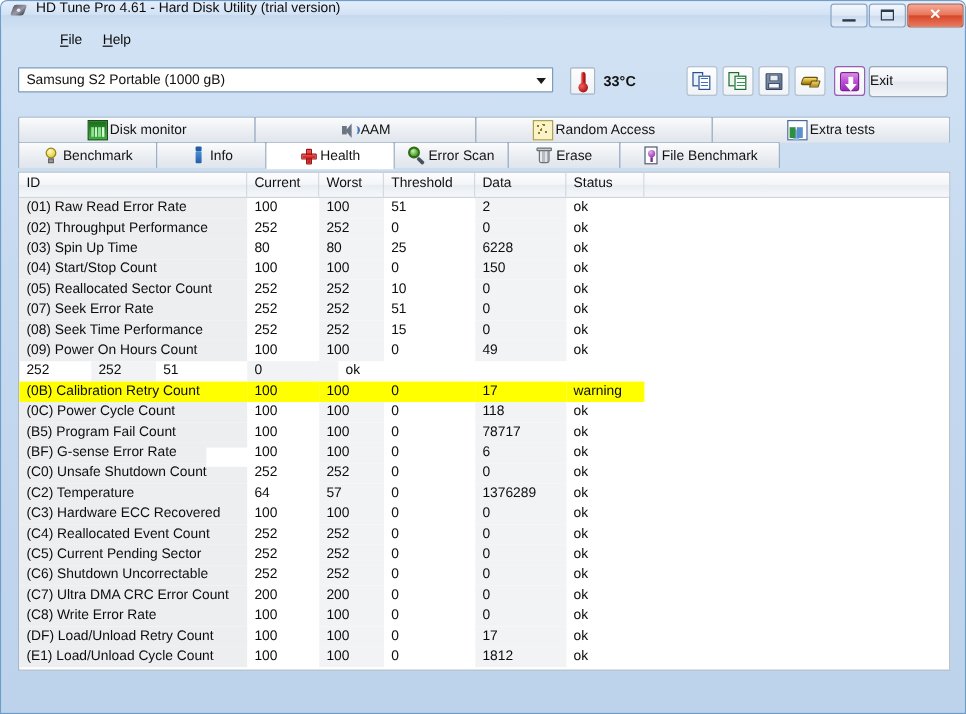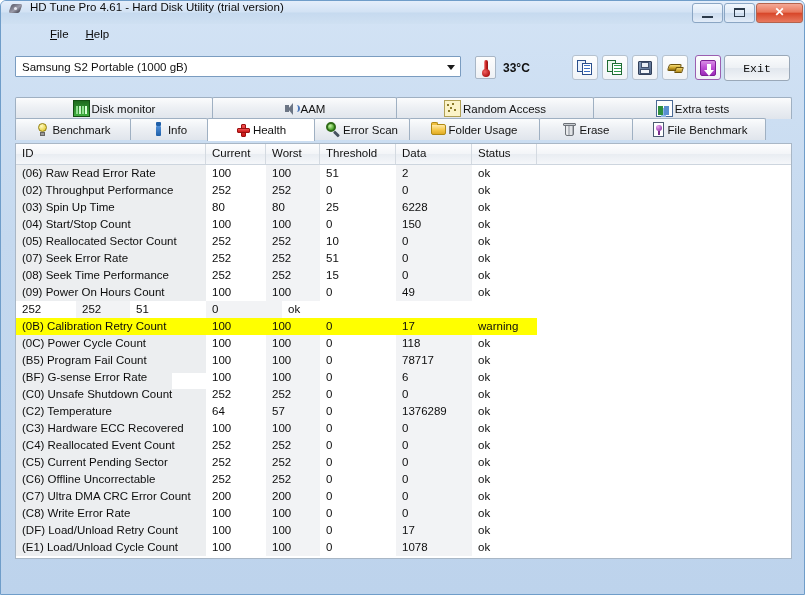--- a/index.html
+++ b/index.html
@@ -322,24 +322,23 @@
   .exit-btn {
     position: absolute;
     left: 723px; top: 4px;
     width: 66px; height: 26px;
     box-sizing: border-box;
     border: 1px solid #9aa8b8;
     border-radius: 3px;
     background: linear-gradient(to bottom, #fbfcfd 0%, #eef1f5 48%, #e2e7ee 52%, #f2f5f8 100%);
     font-size: 11.5px;
     color: #0d0d0d;
-    text-align: center;
+    text-align: left;
     line-height: 25px;
     cursor: default;
-    font-family: Liberation Mono, monospace;
   }
 
   
   .tabs-area {
     position: absolute;
     left: 14px; top: 96px;
     width: 777px;
     height: 44px;
   }
   .tab-row {
@@ -734,46 +733,40 @@
     </div>
 
     <div class="tab-row row2">
       <div class="tab" style="width:116px">
         <span class="tab-ico ico-bench">
             <i class="bulb"></i>
             <i class="base"></i>
           </span>
         <span>Benchmark</span>
       </div>
-      <div class="tab" style="width:78px">
+      <div class="tab" style="width:92px">
         <span class="tab-ico ico-info">
             <i class="i-dot"></i>
             <i class="i-body"></i>
           </span>
         <span>Info</span>
       </div>
       <div class="tab active" style="width:108px">
         <span class="tab-ico ico-health">
             <i class="cross-v"></i>
             <i class="cross-h"></i>
           </span>
         <span>Health</span>
       </div>
       <div class="tab" style="width:96px">
         <span class="tab-ico ico-scan">
             <i class="lens"></i>
             <i class="handle"></i>
           </span>
         <span>Error Scan</span>
-      </div>
-      <div class="tab" style="width:131px">
-        <span class="tab-ico">
-            <i class="ico-folder"></i>
-          </span>
-        <span>Folder Usage</span>
       </div>
       <div class="tab" style="width:94px">
         <span class="tab-ico ico-erase">
             <i class="lid"></i>
             <i class="can"></i>
           </span>
         <span>Erase</span>
       </div>
       <div class="tab" style="width:134px">
         <span class="tab-ico ico-filebench">
@@ -791,21 +784,21 @@
       <div class="th c-id">ID</div>
       <div class="th c-current">Current</div>
       <div class="th c-worst">Worst</div>
       <div class="th c-thresh">Threshold</div>
       <div class="th c-data">Data</div>
       <div class="th c-status">Status</div>
       <div class="th c-filler"></div>
     </div>
     <div class="tbody" id="table-body">
         <div class="row">
-          <div class="cell c-id">(06) Raw Read Error Rate</div>
+          <div class="cell c-id">(01) Raw Read Error Rate</div>
           <div class="cell c-current">100</div>
           <div class="cell c-worst">100</div>
           <div class="cell c-thresh">51</div>
           <div class="cell c-data">2</div>
           <div class="cell c-status">ok</div>
           <div class="cell c-filler"></div>
         </div>
         <div class="row">
           <div class="cell c-id">(02) Throughput Performance</div>
           <div class="cell c-current">252</div>
@@ -952,21 +945,21 @@
         <div class="row">
           <div class="cell c-id">(C5) Current Pending Sector</div>
           <div class="cell c-current">252</div>
           <div class="cell c-worst">252</div>
           <div class="cell c-thresh">0</div>
           <div class="cell c-data">0</div>
           <div class="cell c-status">ok</div>
           <div class="cell c-filler"></div>
         </div>
         <div class="row">
-          <div class="cell c-id">(C6) Offline Uncorrectable</div>
+          <div class="cell c-id">(C6) Shutdown Uncorrectable</div>
           <div class="cell c-current">252</div>
           <div class="cell c-worst">252</div>
           <div class="cell c-thresh">0</div>
           <div class="cell c-data">0</div>
           <div class="cell c-status">ok</div>
           <div class="cell c-filler"></div>
         </div>
         <div class="row">
           <div class="cell c-id">(C7) Ultra DMA CRC Error Count</div>
           <div class="cell c-current">200</div>
@@ -992,21 +985,21 @@
           <div class="cell c-thresh">0</div>
           <div class="cell c-data">17</div>
           <div class="cell c-status">ok</div>
           <div class="cell c-filler"></div>
         </div>
         <div class="row">
           <div class="cell c-id">(E1) Load/Unload Cycle Count</div>
           <div class="cell c-current">100</div>
           <div class="cell c-worst">100</div>
           <div class="cell c-thresh">0</div>
-          <div class="cell c-data">1078</div>
+          <div class="cell c-data">1812</div>
           <div class="cell c-status">ok</div>
           <div class="cell c-filler"></div>
         </div>
       <div class="artifact"></div>
     </div>
   </div>
 
 </div>
 
 </body></html>

